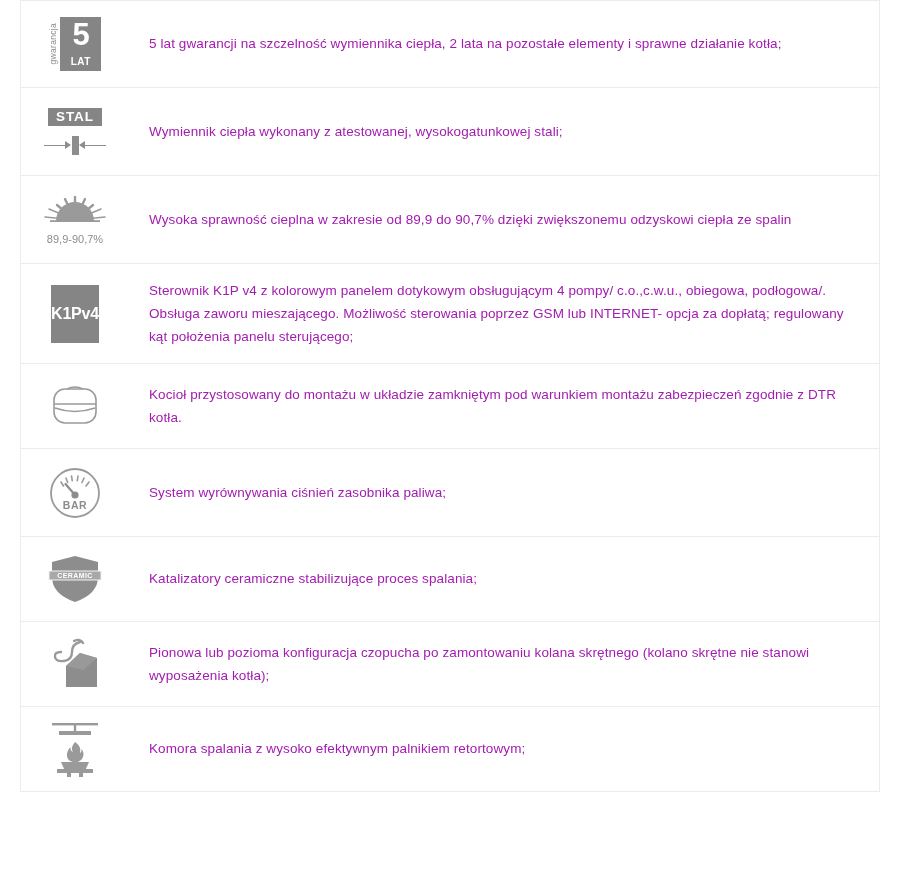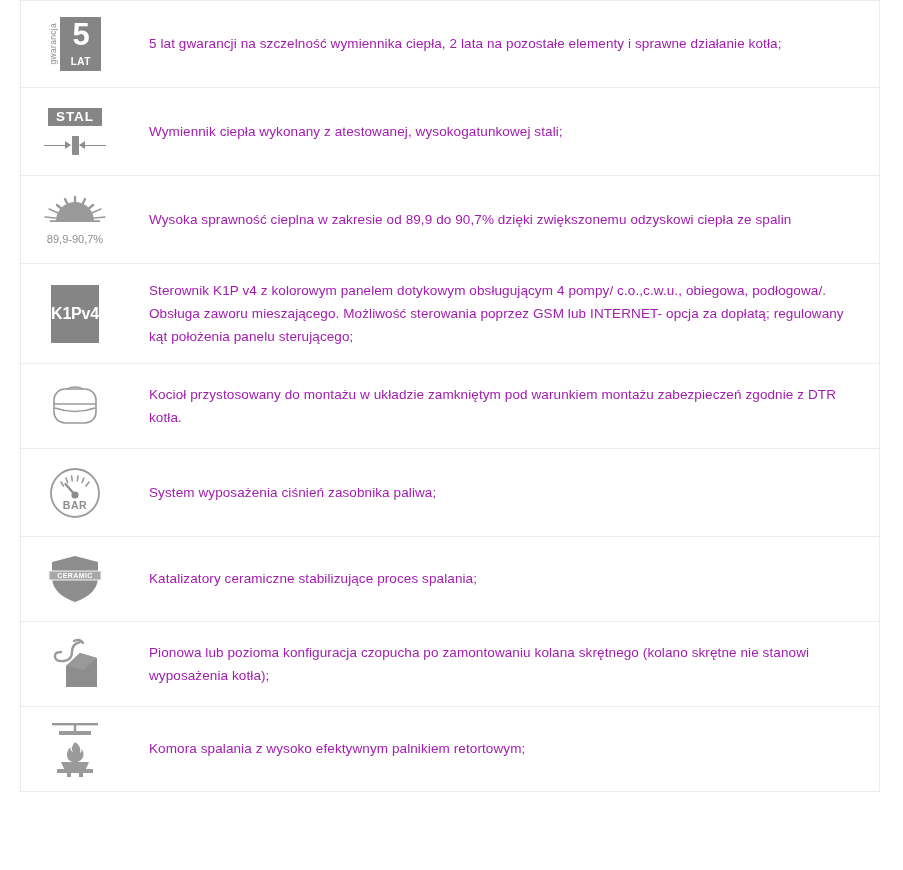--- a/index.html
+++ b/index.html
@@ -264,21 +264,21 @@
             <line x1="29" y1="9" x2="28.3" y2="13.8"></line>
             <line x1="35" y1="11" x2="33" y2="15.5"></line>
             <line x1="40" y1="15" x2="37" y2="19"></line>
           </g>
           <line x1="26" y1="28" x2="16.5" y2="17" stroke="#8d8d8d" stroke-width="2.2" stroke-linecap="round"></line>
           <circle cx="26" cy="28" r="3.6" fill="#8d8d8d"></circle>
           <text x="26" y="42" text-anchor="middle" font-family="Liberation Sans, sans-serif" font-size="10.5" font-weight="bold" fill="#8d8d8d" letter-spacing="0.6">BAR</text>
         </svg>
       </div>
     </div>
-    <div class="text-cell">System wyposażenia ciśnień zasobnika paliwa;</div>
+    <div class="text-cell">System wyrównywania ciśnień zasobnika paliwa;</div>
   </div>
 
 
   <div class="feature-row r-h85">
     <div class="icon-cell">
       <div class="icon-box">
         <svg width="54" height="52" viewBox="0 0 54 52">
           <path d="M27 3 L50 9 L50 24 Q50 41 27 49 Q4 41 4 24 L4 9 Z" fill="#8d8d8d"></path>
           <rect x="1" y="18" width="52" height="9" fill="#a8a8a8" stroke="#f3f3f3" stroke-width="1"></rect>
           <text x="27" y="25" text-anchor="middle" font-family="Liberation Sans, sans-serif" font-size="7" font-weight="bold" fill="#ffffff" letter-spacing="0.4">CERAMIC</text>

